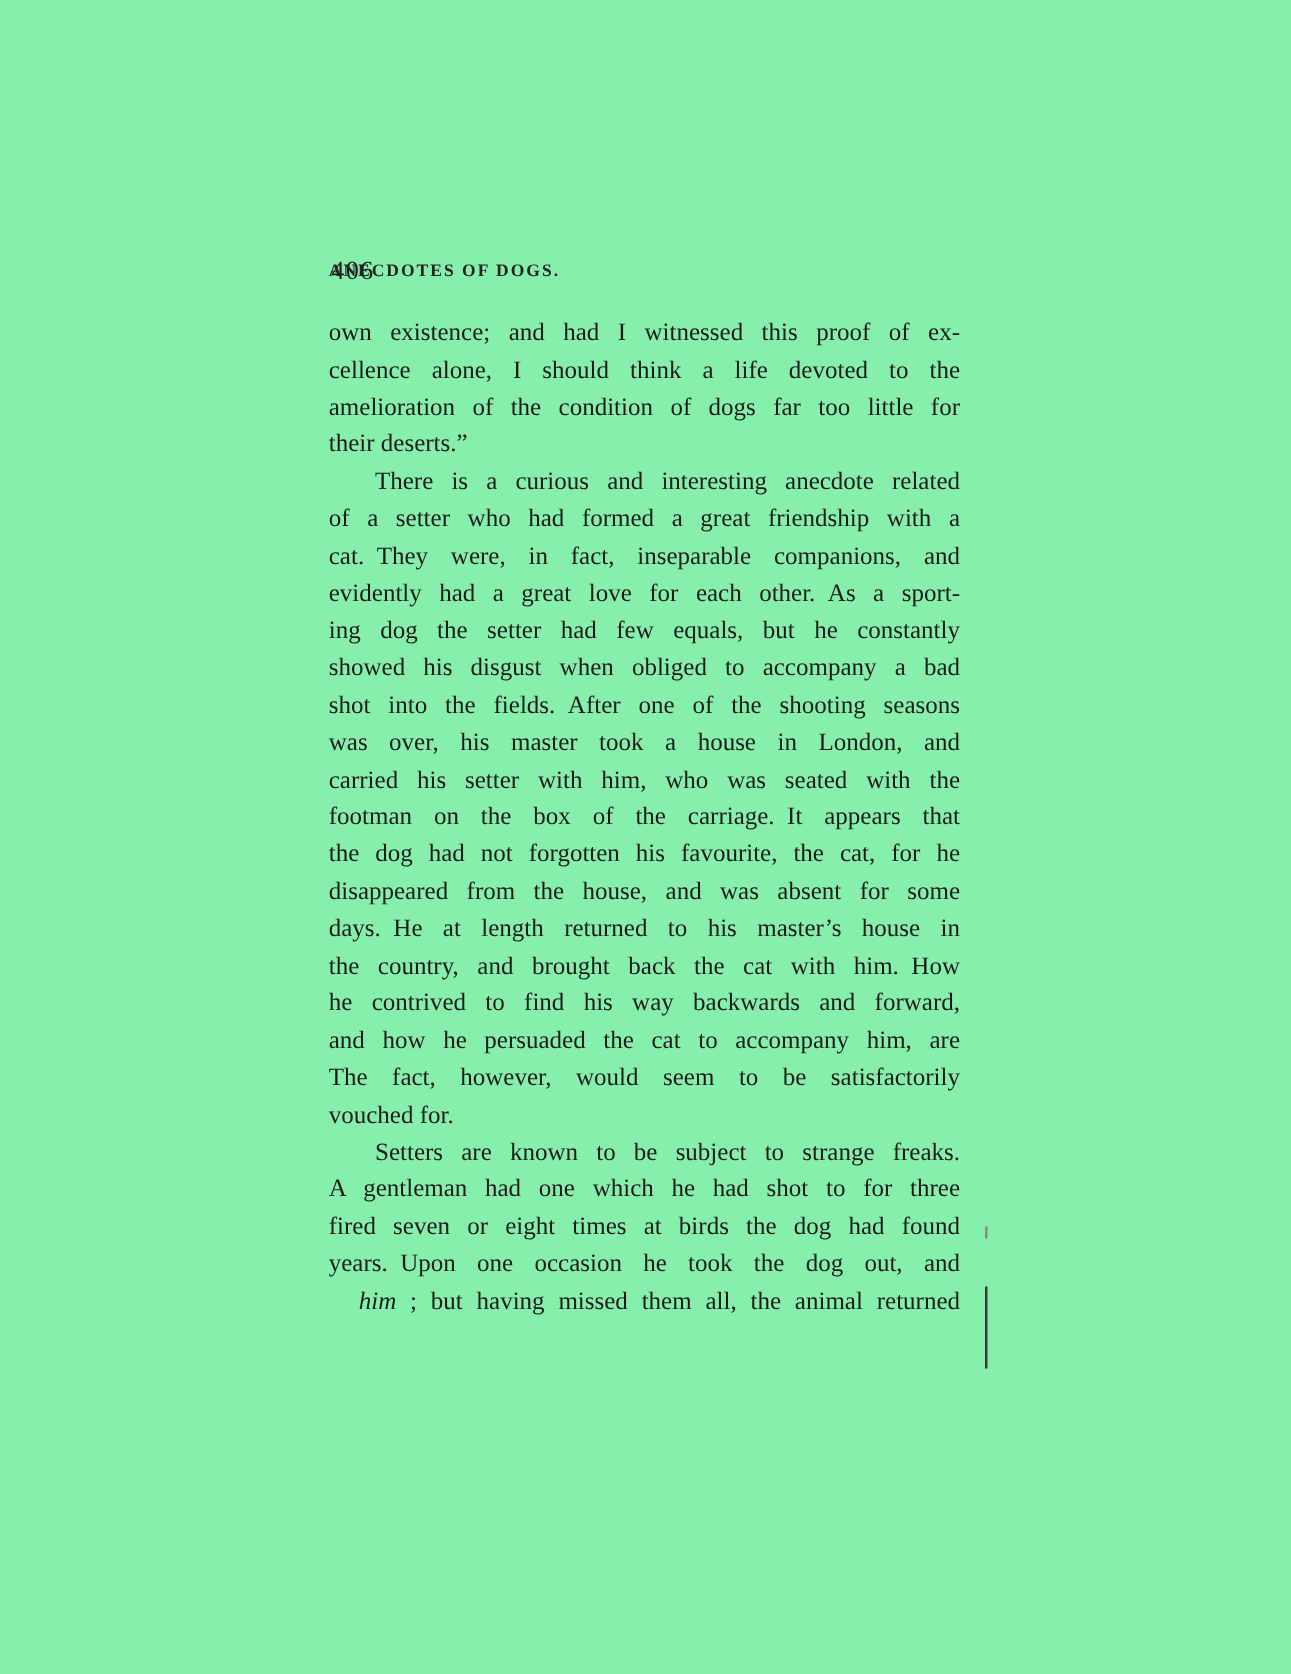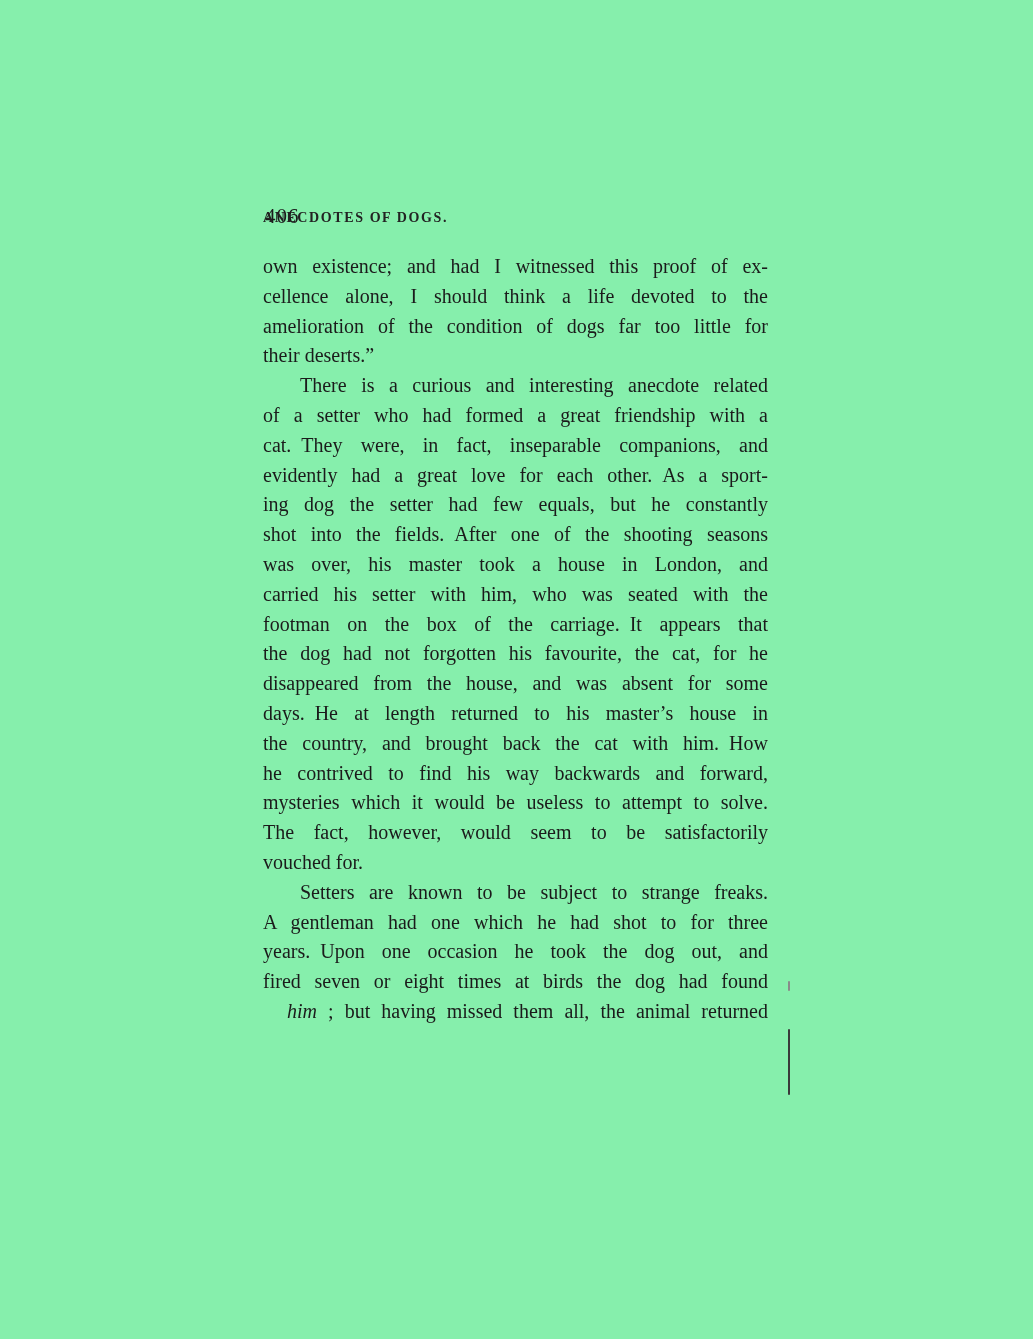--- a/index.html
+++ b/index.html
@@ -98,39 +98,40 @@
       <div class="line">amelioration of the condition of dogs far too little for</div>
       <div class="line no-just">their deserts.”</div>
     </div>
 
     <div>
       <div class="line indent">There is a curious and interesting anecdote related</div>
       <div class="line">of a setter who had formed a great friendship with a</div>
       <div class="line">cat. They were, in fact, inseparable companions, and</div>
       <div class="line">evidently had a great love for each other. As a sport-</div>
       <div class="line">ing dog the setter had few equals, but he constantly</div>
+      <div class="line">showed his disgust when obliged to accompany a bad</div>
       <div class="line">shot into the fields. After one of the shooting seasons</div>
       <div class="line">was over, his master took a house in London, and</div>
       <div class="line">carried his setter with him, who was seated with the</div>
       <div class="line">footman on the box of the carriage. It appears that</div>
       <div class="line">the dog had not forgotten his favourite, the cat, for he</div>
       <div class="line">disappeared from the house, and was absent for some</div>
       <div class="line">days. He at length returned to his master’s house in</div>
       <div class="line">the country, and brought back the cat with him. How</div>
       <div class="line">he contrived to find his way backwards and forward,</div>
-      <div class="line">mysteries which it would be useless to attempt to solve.</div>
+      <div class="line">and how he persuaded the cat to accompany him, are</div>
       <div class="line">The fact, however, would seem to be satisfactorily</div>
       <div class="line no-just">vouched for.</div>
     </div>
 
     <div>
       <div class="line indent">Setters are known to be subject to strange freaks.</div>
       <div class="line">A gentleman had one which he had shot to for three</div>
+      <div class="line">fired seven or eight times at birds the dog had found</div>
       <div class="line">years. Upon one occasion he took the dog out, and</div>
-      <div class="line">fired seven or eight times at birds the dog had found</div>
       <div class="line">
         <span class="it">him</span><span> ; but having missed them all, the animal returned</span>
       </div>
     </div>
 
   </div>
 
   <div class="artifact-tick"></div>
   <div class="artifact-line"></div>
 

